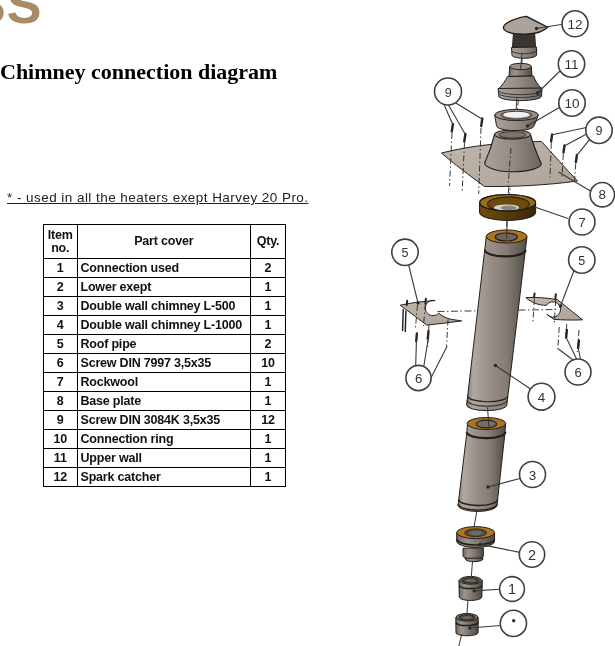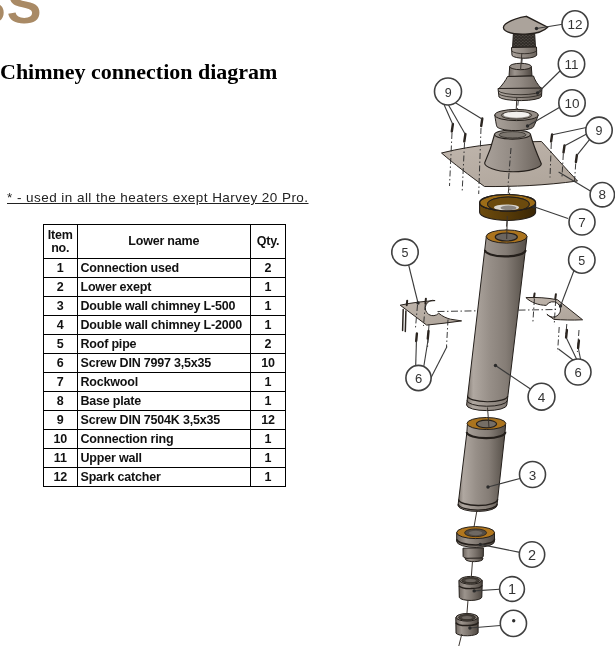--- a/index.html
+++ b/index.html
@@ -29,41 +29,41 @@
 <div class="note">* - used in all the heaters exept Harvey 20 Pro.</div>
 <table class="parts">
   <colgroup>
       <col style="width:33.5px">
       <col style="width:173.5px">
       <col style="width:35px">
     </colgroup>
   <tbody>
       <tr class="hdr">
         <td>Item<br>no.</td>
-        <td>Lower name</td>
+        <td>Part cover</td>
         <td>Qty.</td>
       </tr>
   <tr>
         <td class="c">1</td>
         <td>Connection used</td>
         <td class="c">2</td>
       </tr>
   <tr>
         <td class="c">2</td>
         <td>Lower exept</td>
         <td class="c">1</td>
       </tr>
   <tr>
         <td class="c">3</td>
         <td>Double wall chimney L-500</td>
         <td class="c">1</td>
       </tr>
   <tr>
         <td class="c">4</td>
-        <td>Double wall chimney L-2000</td>
+        <td>Double wall chimney L-1000</td>
         <td class="c">1</td>
       </tr>
   <tr>
         <td class="c">5</td>
         <td>Roof pipe</td>
         <td class="c">2</td>
       </tr>
   <tr>
         <td class="c">6</td>
         <td>Screw DIN 7997 3,5x35</td>
@@ -74,21 +74,21 @@
         <td>Rockwool</td>
         <td class="c">1</td>
       </tr>
   <tr>
         <td class="c">8</td>
         <td>Base plate</td>
         <td class="c">1</td>
       </tr>
   <tr>
         <td class="c">9</td>
-        <td>Screw DIN 7504K 3,5x35</td>
+        <td>Screw DIN 3084K 3,5x35</td>
         <td class="c">12</td>
       </tr>
   <tr>
         <td class="c">10</td>
         <td>Connection ring</td>
         <td class="c">1</td>
       </tr>
   <tr>
         <td class="c">11</td>
         <td>Upper wall</td>

